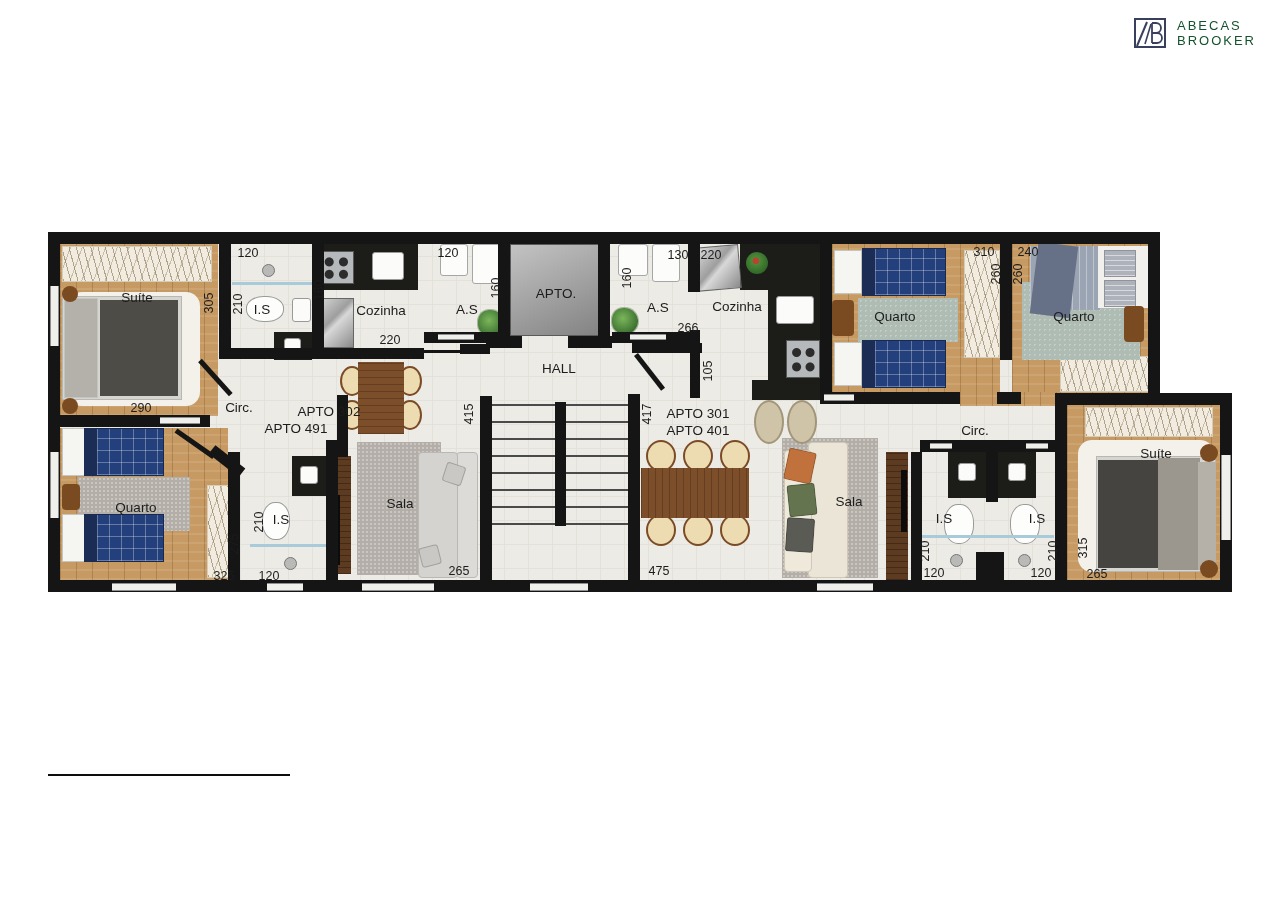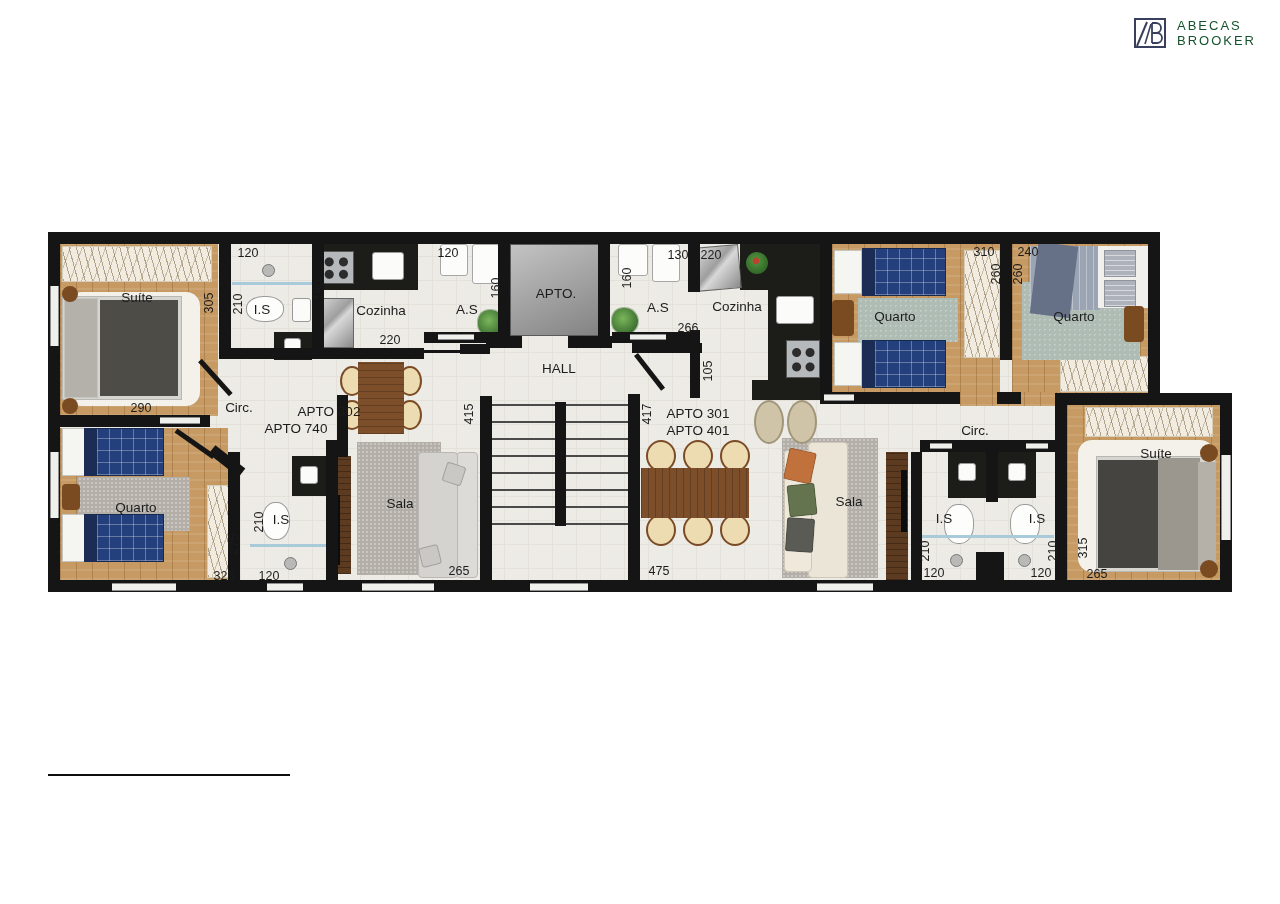--- a/index.html
+++ b/index.html
@@ -288,21 +288,21 @@
       <span class="rlabel" style="left: 239px; top: 407px;">Circ.</span>
       <span class="rlabel" style="left: 975px; top: 430px;">Circ.</span>
       <span class="rlabel" style="left: 136px; top: 507px;">Quarto</span>
       <span class="rlabel" style="left: 281px; top: 519px;">I.S</span>
       <span class="rlabel" style="left: 400px; top: 503px;">Sala</span>
       <span class="rlabel" style="left: 849px; top: 501px;">Sala</span>
       <span class="rlabel" style="left: 944px; top: 518px;">I.S</span>
       <span class="rlabel" style="left: 1037px; top: 518px;">I.S</span>
       <span class="rlabel" style="left: 1156px; top: 453px;">Suíte</span>
       <span class="rlabel" style="left: 288px; top: 411px; margin-left: 41px;">APTO 302</span>
-      <span class="rlabel" style="left: 296px; top: 428px;">APTO 740</span>
+      <span class="rlabel" style="left: 296px; top: 428px;">APTO 491</span>
       <span class="rlabel" style="left: 698px; top: 413px;">APTO 301</span>
       <span class="rlabel" style="left: 698px; top: 430px;">APTO 401</span>
       <span class="dim" style="left: 248px; top: 253px;">120</span>
       <span class="dim v" style="left: 209px; top: 303px;">305</span>
       <span class="dim v" style="left: 238px; top: 304px;">210</span>
       <span class="dim v" style="left: 319px; top: 290px;">180</span>
       <span class="dim" style="left: 390px; top: 340px;">220</span>
       <span class="dim" style="left: 448px; top: 253px;">120</span>
       <span class="dim v" style="left: 496px; top: 288px;">160</span>
       <span class="dim" style="left: 141px; top: 408px;">290</span>

